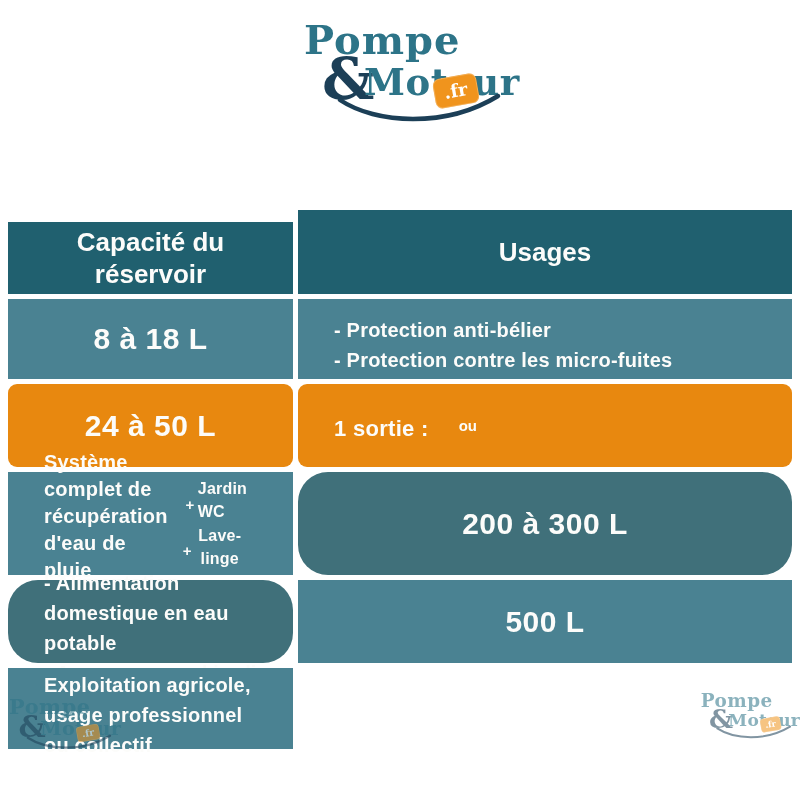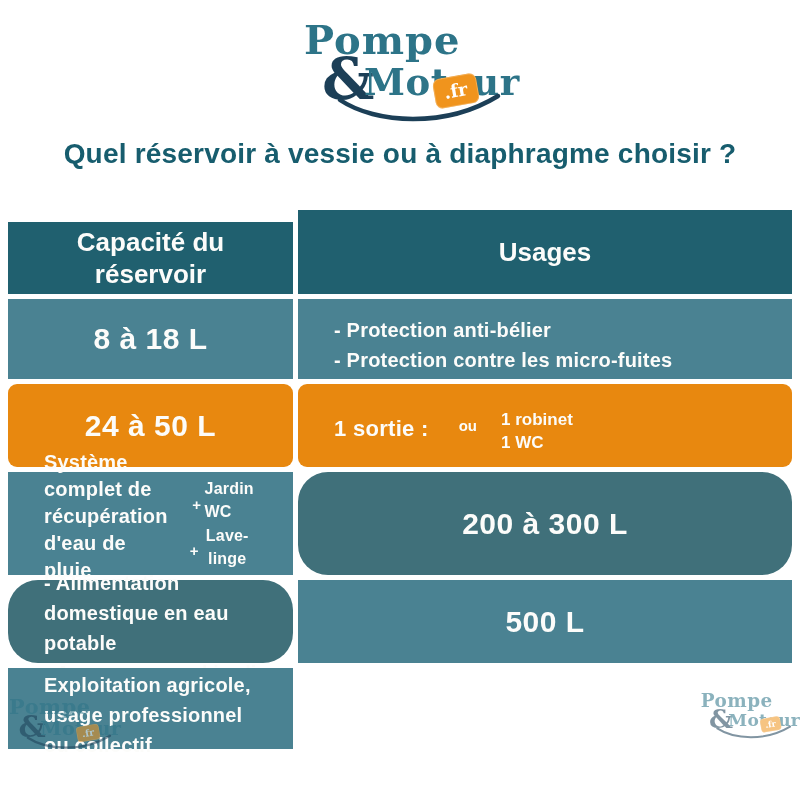--- a/index.html
+++ b/index.html
@@ -65,21 +65,21 @@
   .bg-header { background: #20606f; }
   .bg-teal   { background: #4a8292; }
   .bg-dark   { background: #40707a; border-radius: 30px; }
   .bg-orange { background: #e8880f; border-radius: 9px; }
 
   .cap-cell { justify-content: center; text-align: center; position: relative; }
   .head-cap   { font-size: 26px; font-weight: bold; line-height: 1.25; }
   .head-usage { font-size: 26px; font-weight: bold; justify-content: center; }
   .cap-label  { font-size: 30px; font-weight: bold; letter-spacing: 0.5px; }
 
-  .usage-cell { padding-left: 36px; padding-right: 12px; position: relative; }
+  .usage-cell { padding-left: 36px; padding-right: 20px; position: relative; }
   .usage-text { font-size: 20px; font-weight: bold; line-height: 1.5; letter-spacing: 0.2px; }
   .pre { white-space: pre-line; margin-top: 12px; }
 
   
   .sortie-wrap { display: flex; align-items: center; width: 100%; }
   .sortie-label { font-size: 22px; font-weight: bold; letter-spacing: 0.3px; margin-top: 6px; }
   .sortie-or { font-size: 15px; font-weight: bold; margin-left: 30px; }
   .sortie-options { font-size: 17px; font-weight: bold; line-height: 1.35; margin-left: 24px; }
 
   
@@ -100,21 +100,20 @@
       <span class="logo-word1">Pompe</span>
       <span class="logo-amp">&amp;</span>
       <span class="logo-word2">Moteur</span>
       <svg class="logo-swoosh" viewBox="0 0 185 44">
         <path d="M22,12 C 58,36 128,40 180,8" fill="none" stroke="#1c3f57" stroke-width="4.5" stroke-linecap="round"></path>
       </svg>
       <span class="logo-badge">.fr</span>
     </div>
   </div>
 
-  <div class="title">Quel réservoir à vessie ou à diaphragme choisir ?</div>
 
   <div class="table">
 
     <div class="cell bg-header cap-cell head-cap pre">Capacité du
 réservoir</div>
     <div class="cell bg-header head-usage">Usages</div>
 
     <div class="cell bg-teal cap-cell">
       <span class="cap-label">8 à 18 L</span>
     </div>
@@ -123,22 +122,20 @@
 - Protection contre les micro-fuites</div>
     </div>
 
     <div class="cell bg-orange cap-cell">
       <span class="cap-label">24 à 50 L</span>
     </div>
     <div class="cell bg-orange usage-cell">
       <div class="sortie-wrap">
         <span class="sortie-label">1 sortie :</span>
         <span class="sortie-or">ou</span>
-        <span class="sortie-options pre">1 robinet
-1 WC</span>
       </div>
     </div>
 
     <div class="cell bg-teal usage-cell">
       <div class="system-wrap">
         <div class="system-text pre">Système complet de
 récupération d'eau de
 pluie domestique</div>
         <div class="plus-stack">
           <div class="plus-row">

